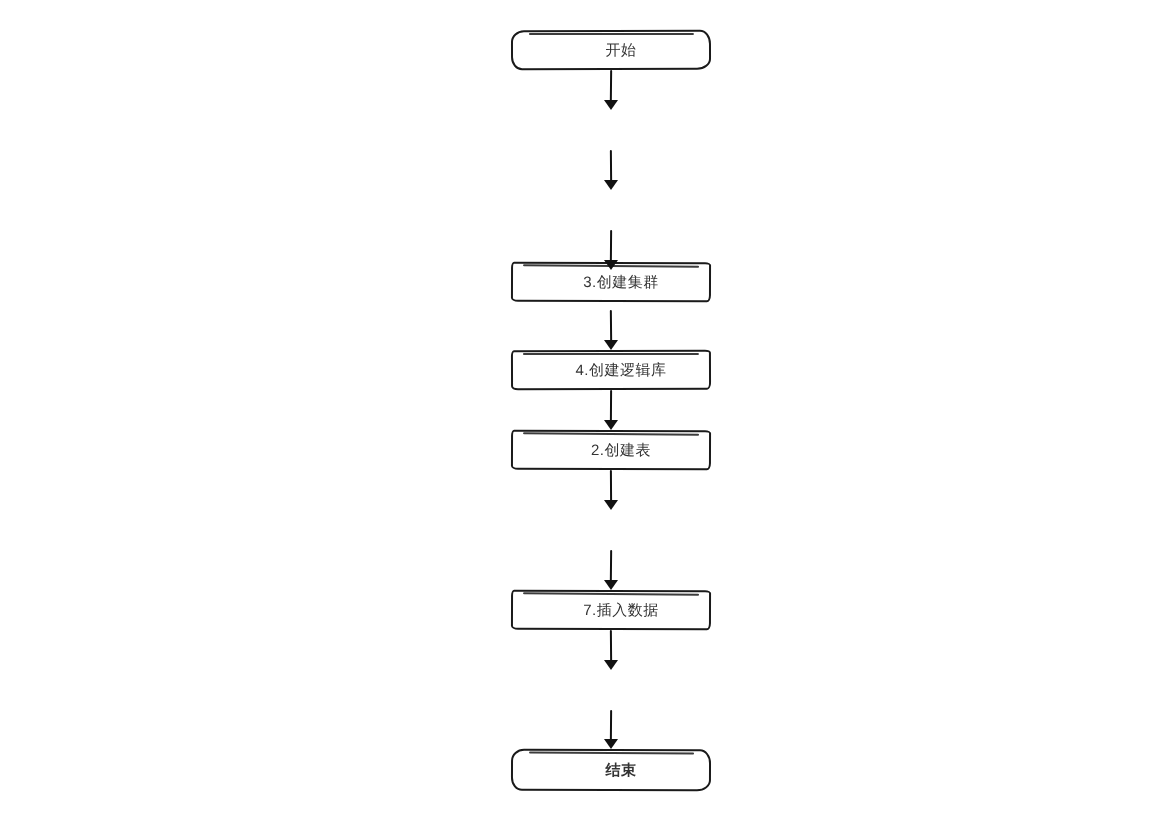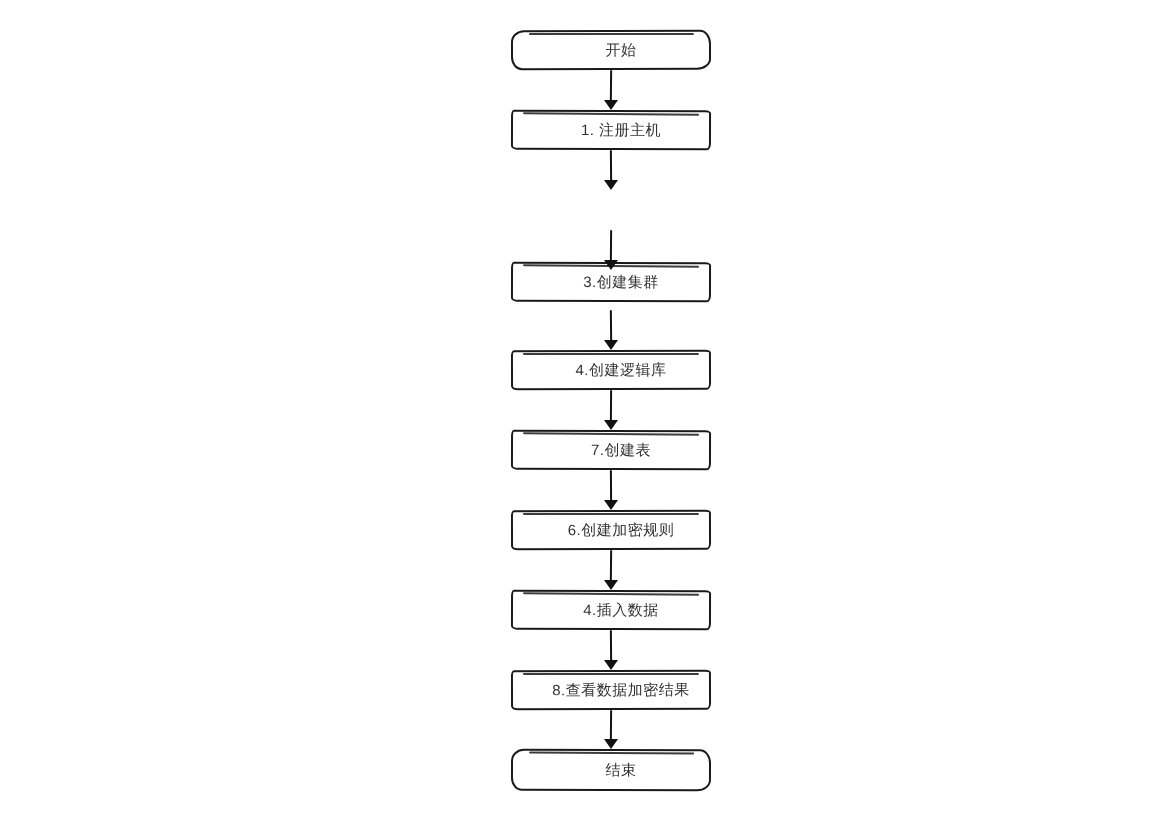--- a/index.html
+++ b/index.html
@@ -86,50 +86,41 @@
 </style>
 </head>
 <body>
 
 <div class="canvas">
 
   <div class="node terminal tilt-l" style="top:30px;">
     <span>开始</span>
   </div>
 
-  <div class="node process tilt-r" style="top:110px;">
-    <span>1. 注册主机</span>
-  </div>
 
 
   <div class="node process tilt-r" style="top:262px;">
     <span>3.创建集群</span>
   </div>
 
   <div class="node process tilt-l" style="top:350px;justify-content:center;">
     <span>4.创建逻辑库</span>
   </div>
 
   <div class="node process tilt-r" style="top:430px;">
-    <span>7.创建表</span>
+    <span>2.创建表</span>
   </div>
 
-  <div class="node process tilt-l" style="top:510px;">
-    <span>6.创建加密规则</span>
+
+  <div class="node process tilt-r" style="top:590px;">
+    <span>7.插入数据</span>
   </div>
 
-  <div class="node process tilt-r" style="top:590px;">
-    <span>4.插入数据</span>
-  </div>
 
-  <div class="node process tilt-l" style="top:670px;">
-    <span>8.查看数据加密结果</span>
-  </div>
-
-  <div class="node terminal tilt-r" style="top:749px; height:42px;">
+  <div class="node terminal tilt-r" style="top:749px; height:42px;font-weight:bold;">
     <span>结束</span>
   </div>
 
   <div class="arrow" style="top:70px; height:40px;">
     <div class="stem" style="height:31px; transform:rotate(0.6deg);"></div>
     <div class="head"></div>
   </div>
 
   <div class="arrow" style="top:150px; height:40px;">
     <div class="stem" style="height:31px; transform:rotate(-0.5deg);"></div>

